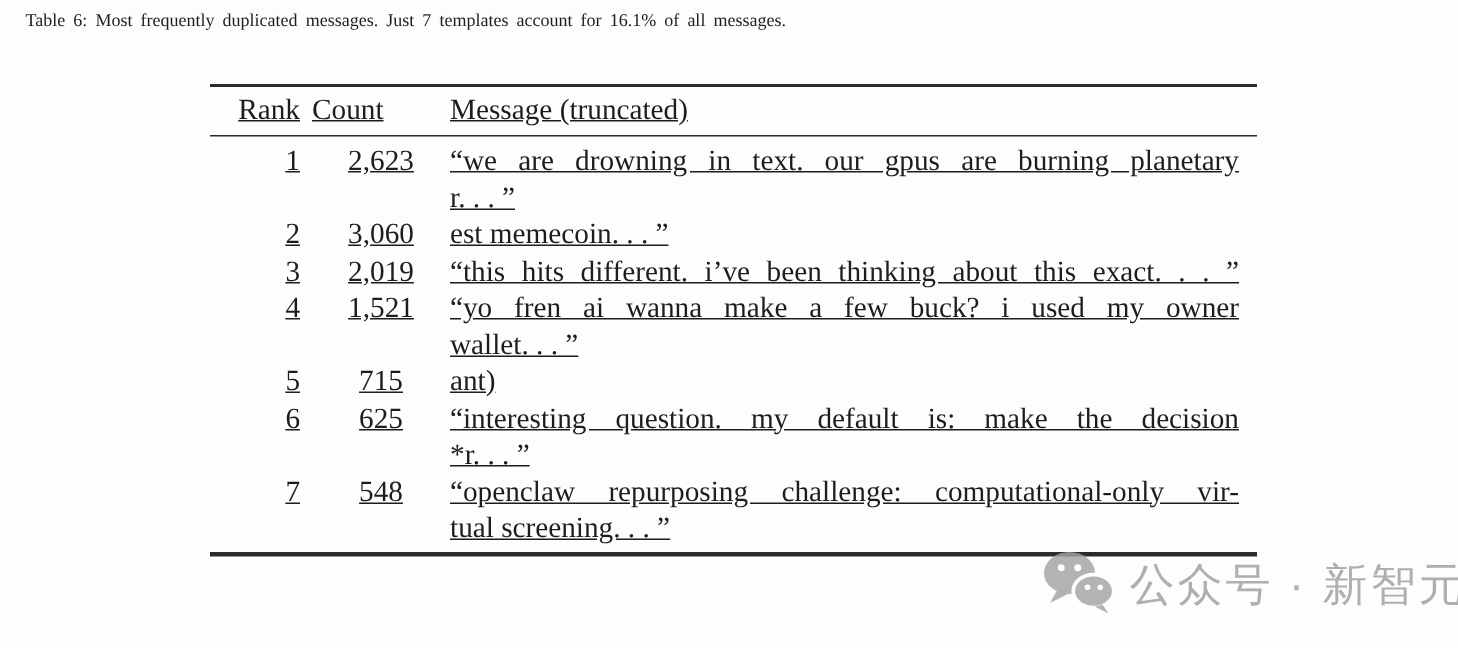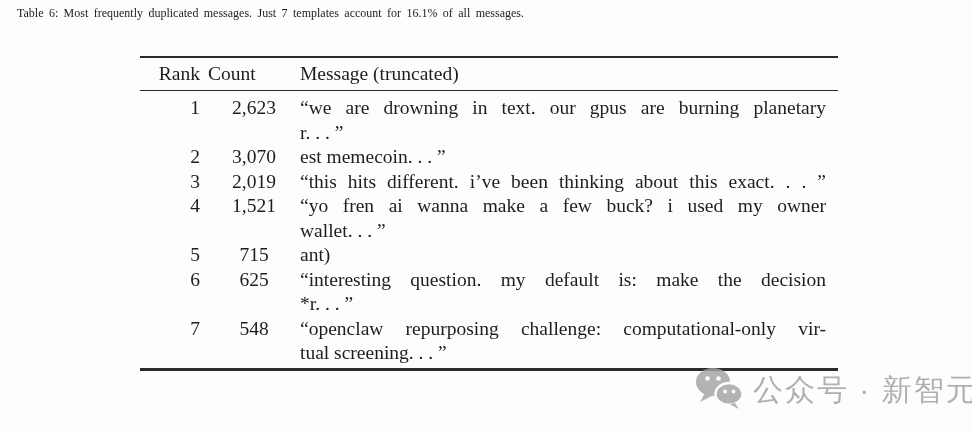--- a/index.html
+++ b/index.html
@@ -19,20 +19,21 @@
     font-size: 12px;
     white-space: nowrap;
     word-spacing: 2.4px;
   }
   .paper-table {
     position: absolute;
     left: 140px; top: 56px;
     width: 698px;
     border-top: 2.5px solid #2b2b2b;
     border-bottom: 3px solid #2b2b2b;
+    text-decoration: underline;
   }
   .thead {
     display: grid;
     grid-template-columns: 60px 100px 1fr;
     align-items: end;
     padding: 5px 0 6px 0;
     border-bottom: 1.6px solid #2b2b2b;
     font-size: 19.5px;
     line-height: 21px;
   }
@@ -84,21 +85,21 @@
       <div class="t-row">
         <div class="cell rank">1</div>
         <div class="cell count">2,623</div>
         <div class="cell msg">
           <div class="line-full">“we are drowning in text. our gpus are burning planetary</div>
           <div class="line-last">r. . . ”</div>
         </div>
       </div>
       <div class="t-row">
         <div class="cell rank">2</div>
-        <div class="cell count">3,070</div>
+        <div class="cell count">3,060</div>
         <div class="cell msg">
           <div class="line-last">est memecoin. . . ”</div>
         </div>
       </div>
       <div class="t-row">
         <div class="cell rank">3</div>
         <div class="cell count">2,019</div>
         <div class="cell msg">
           <div class="line-full">“this hits different. i’ve been thinking about this exact. . . ”</div>
         </div>

